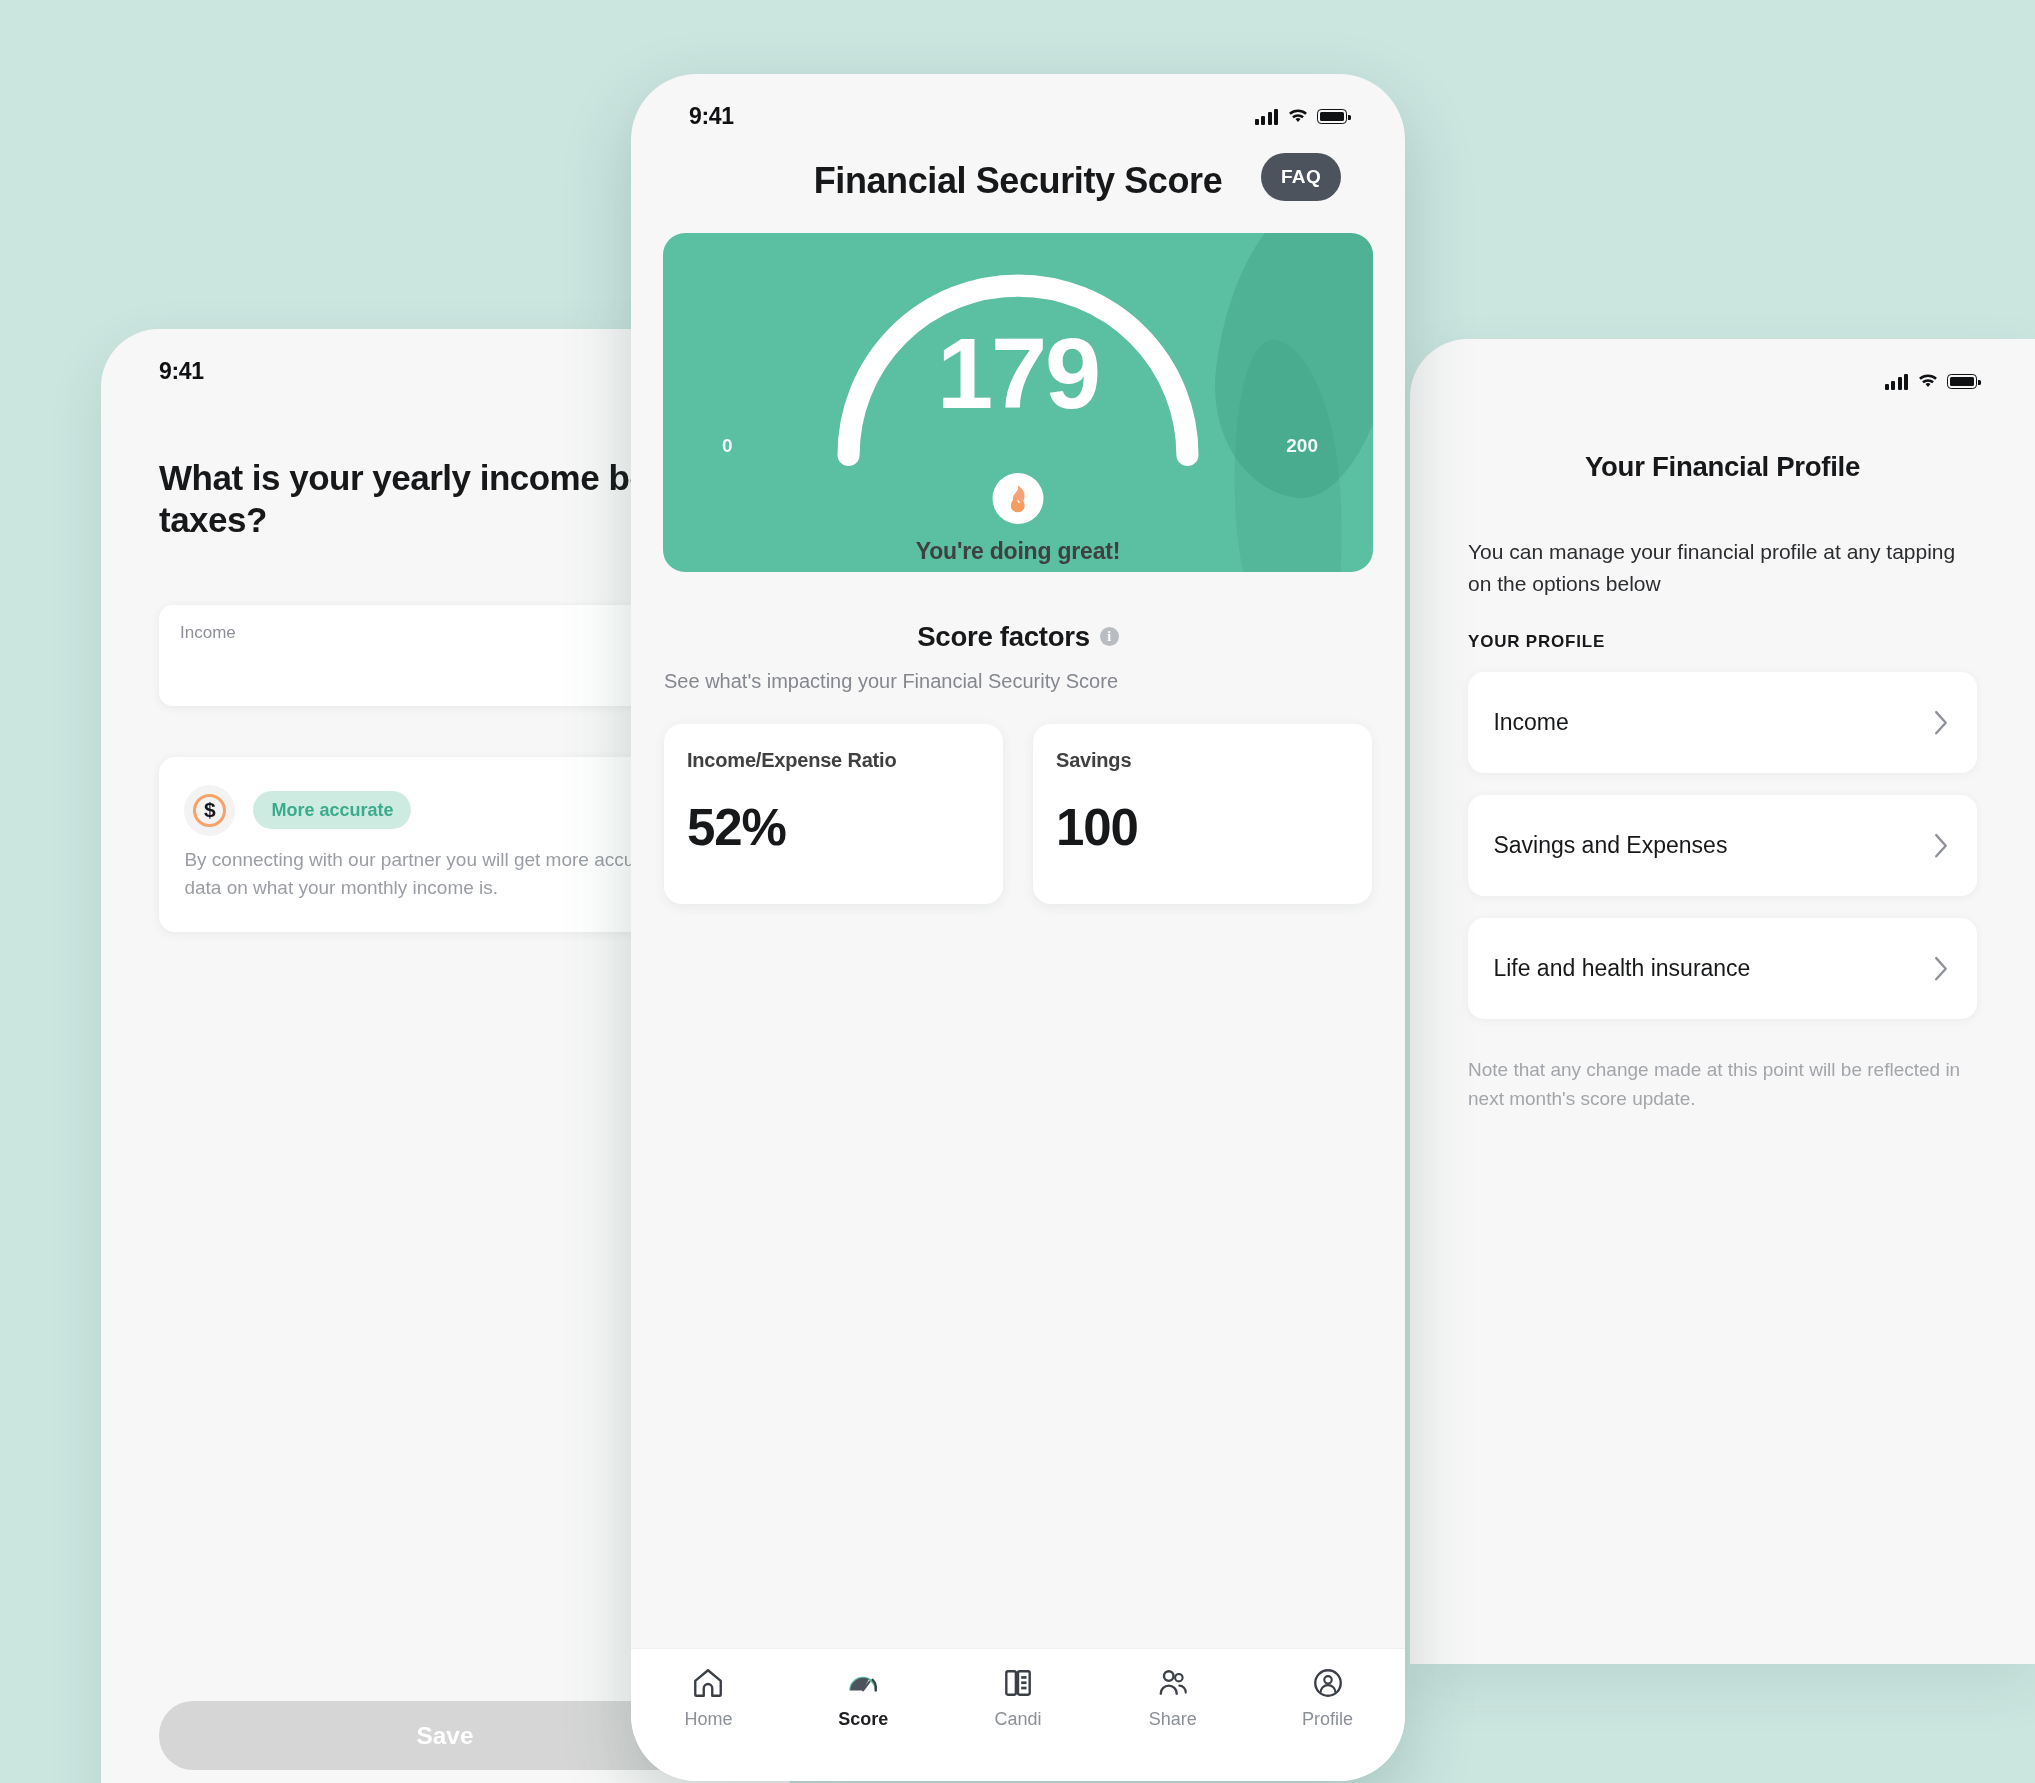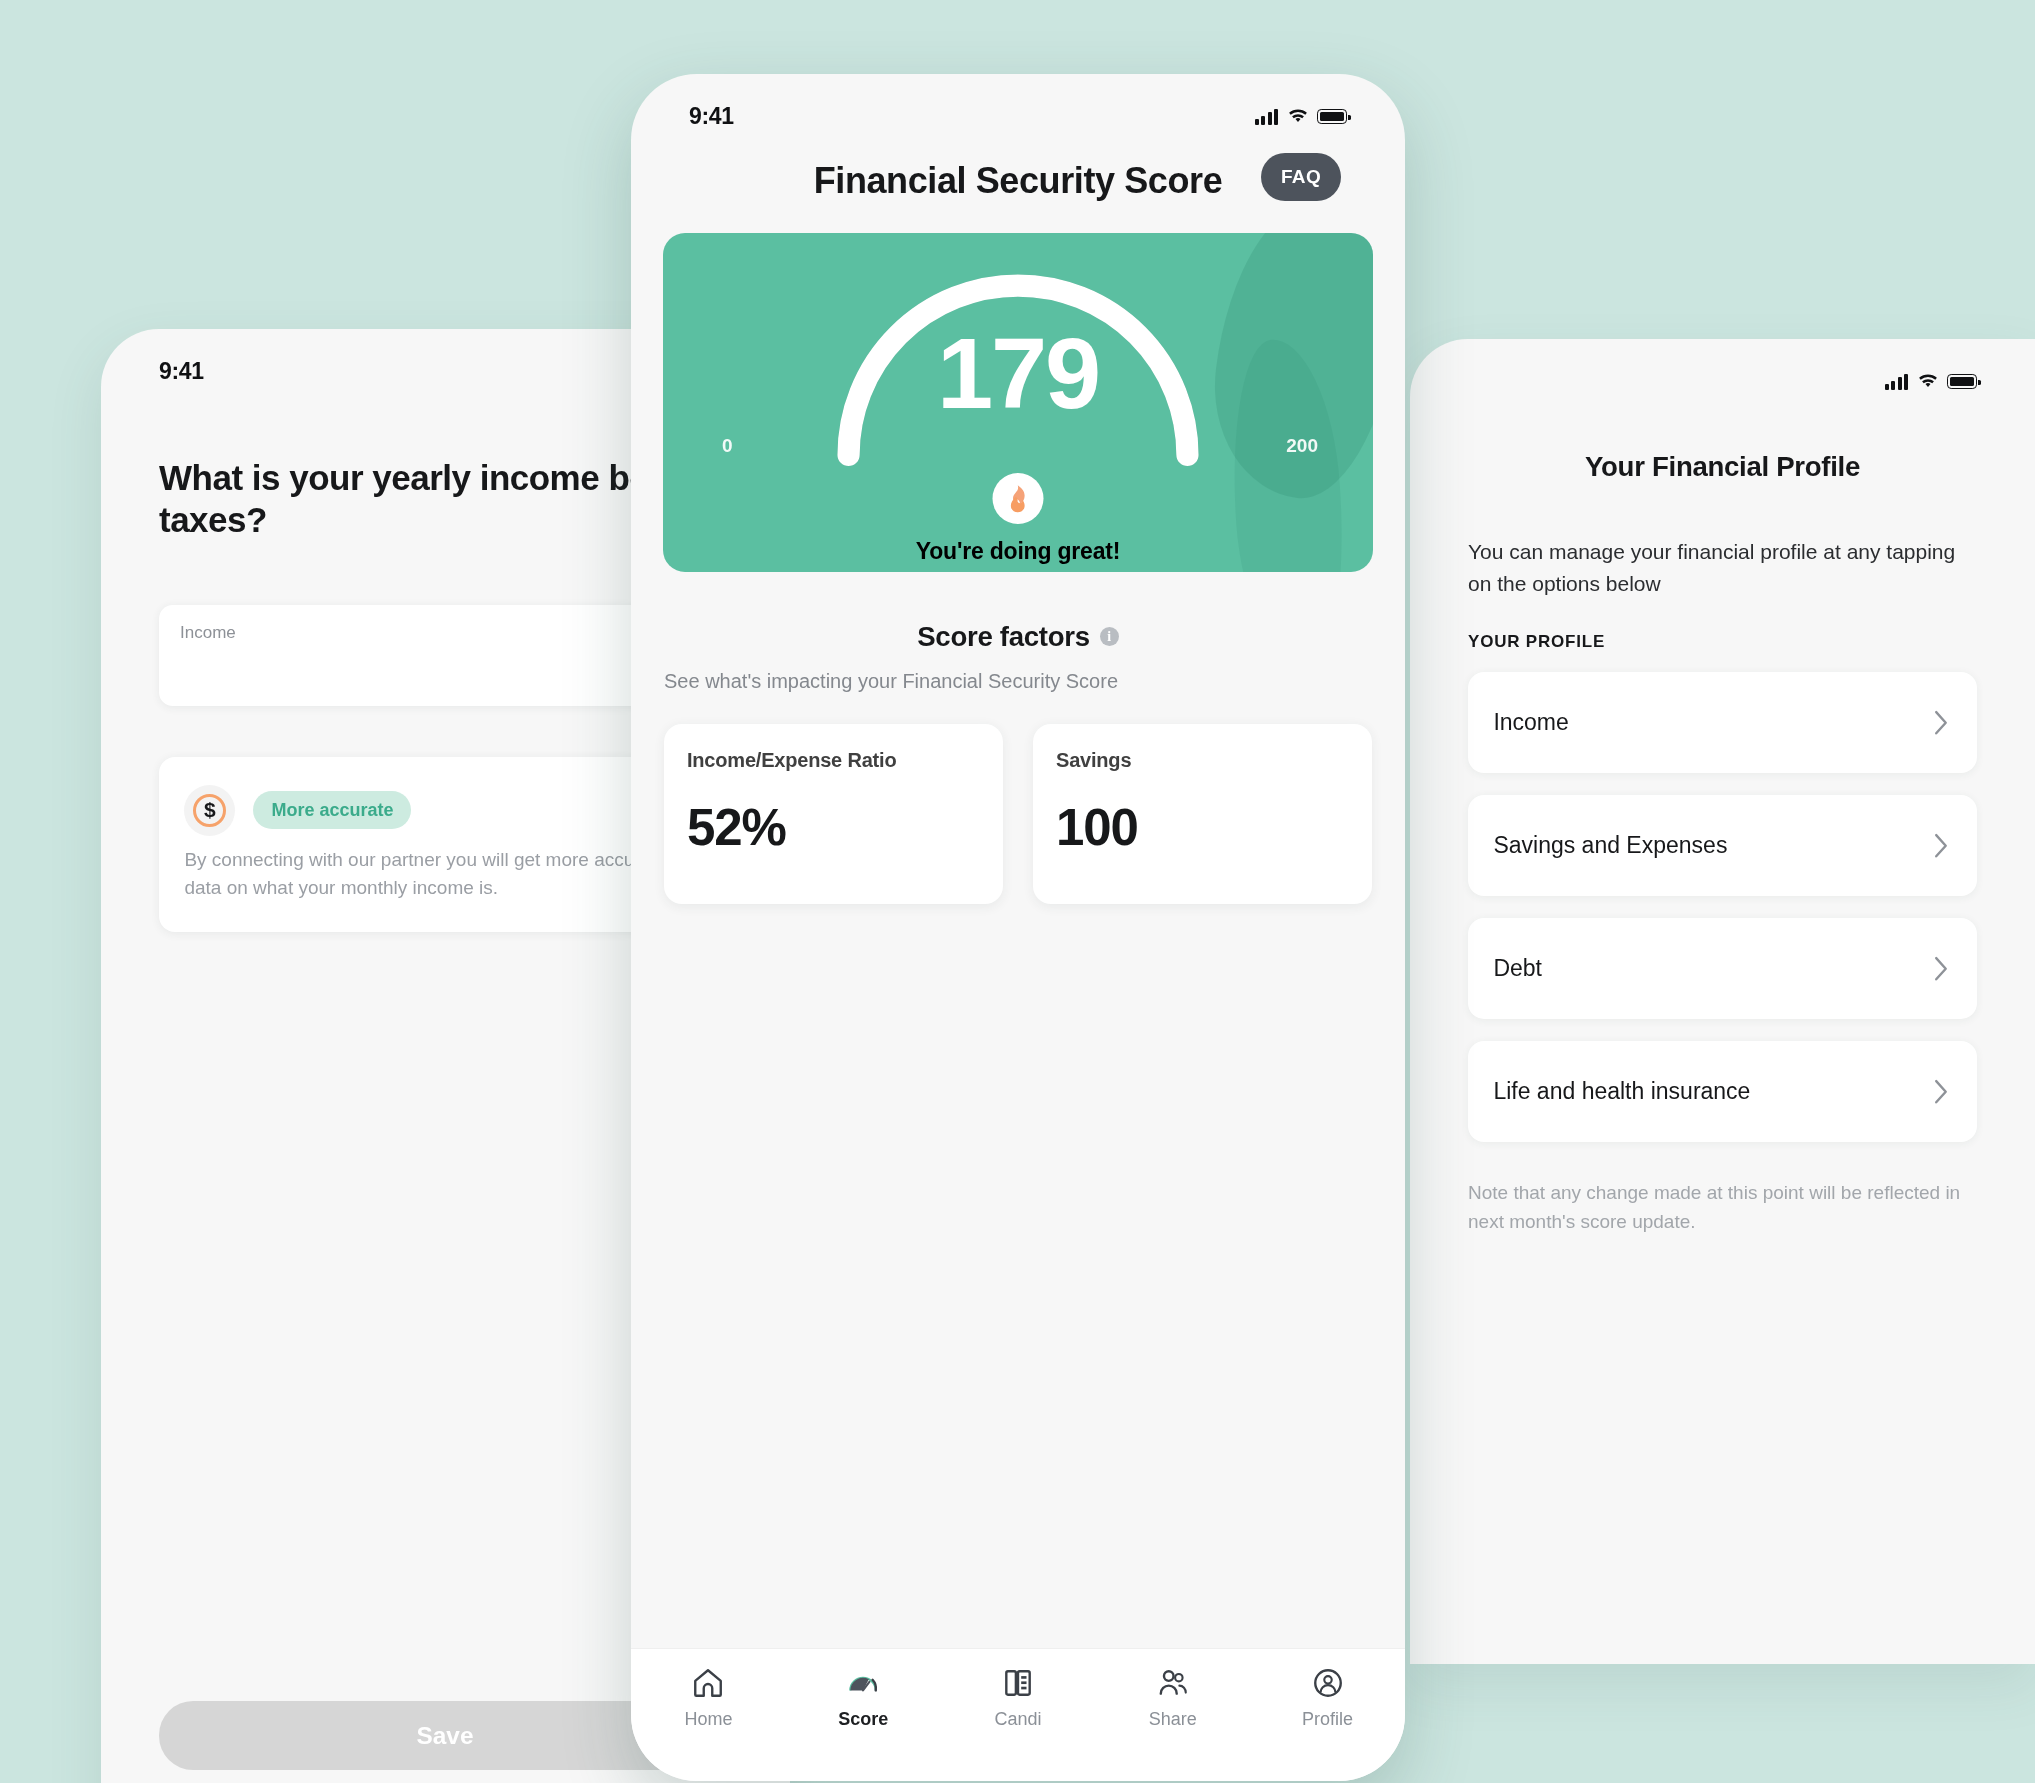--- a/index.html
+++ b/index.html
@@ -132,21 +132,21 @@
   .gauge-max { right: 55px; }
 
   .flame-badge {
     position: absolute; left: 50%; transform: translateX(-50%);
     top: 240px; width: 51px; height: 51px; border-radius: 50%;
     background: #fff; display:flex; align-items:center; justify-content:center;
   }
   .flame-badge svg { width: 26.5px; height: 29px; }
   .card-head {
     position: absolute; left: 0; right: 0; top: 305px;
-    text-align:center; color:#000000; font-size: 23px; font-weight: 700;
+    text-align:center; color:#404040; font-size: 23px; font-weight: 700;
     letter-spacing: -0.2px;
   }
   .card-sub {
     position: absolute; left: 37px; right: 37px; top: 337px;
     text-align:center; color: rgba(255,255,255,.93);
     font-size: 18px; line-height: 1.45; font-weight: 400;
   }
 
   .factors {
     margin-top: 49px; padding: 0 33px;
@@ -320,26 +320,20 @@
             <path d="M4 4 22 24 4 44" stroke="#8e9298" stroke-width="4.5" fill="none" stroke-linecap="round" stroke-linejoin="round"></path>
           </svg>
       </div>
       <div class="r-row">
         <span class="r-row-label">Savings and Expenses</span>
         <svg class="chev" viewBox="0 0 28 48">
             <path d="M4 4 22 24 4 44" stroke="#8e9298" stroke-width="4.5" fill="none" stroke-linecap="round" stroke-linejoin="round"></path>
           </svg>
       </div>
       <div class="r-row">
-        <span class="r-row-label">Debt</span>
-        <svg class="chev" viewBox="0 0 28 48">
-            <path d="M4 4 22 24 4 44" stroke="#8e9298" stroke-width="4.5" fill="none" stroke-linecap="round" stroke-linejoin="round"></path>
-          </svg>
-      </div>
-      <div class="r-row">
         <span class="r-row-label">Life and health insurance</span>
         <svg class="chev" viewBox="0 0 28 48">
             <path d="M4 4 22 24 4 44" stroke="#8e9298" stroke-width="4.5" fill="none" stroke-linecap="round" stroke-linejoin="round"></path>
           </svg>
       </div>
     </div>
 
     <div class="r-note">Note that any change made at this point will be reflected in next month's score update.</div>
   </div>
 </div>

